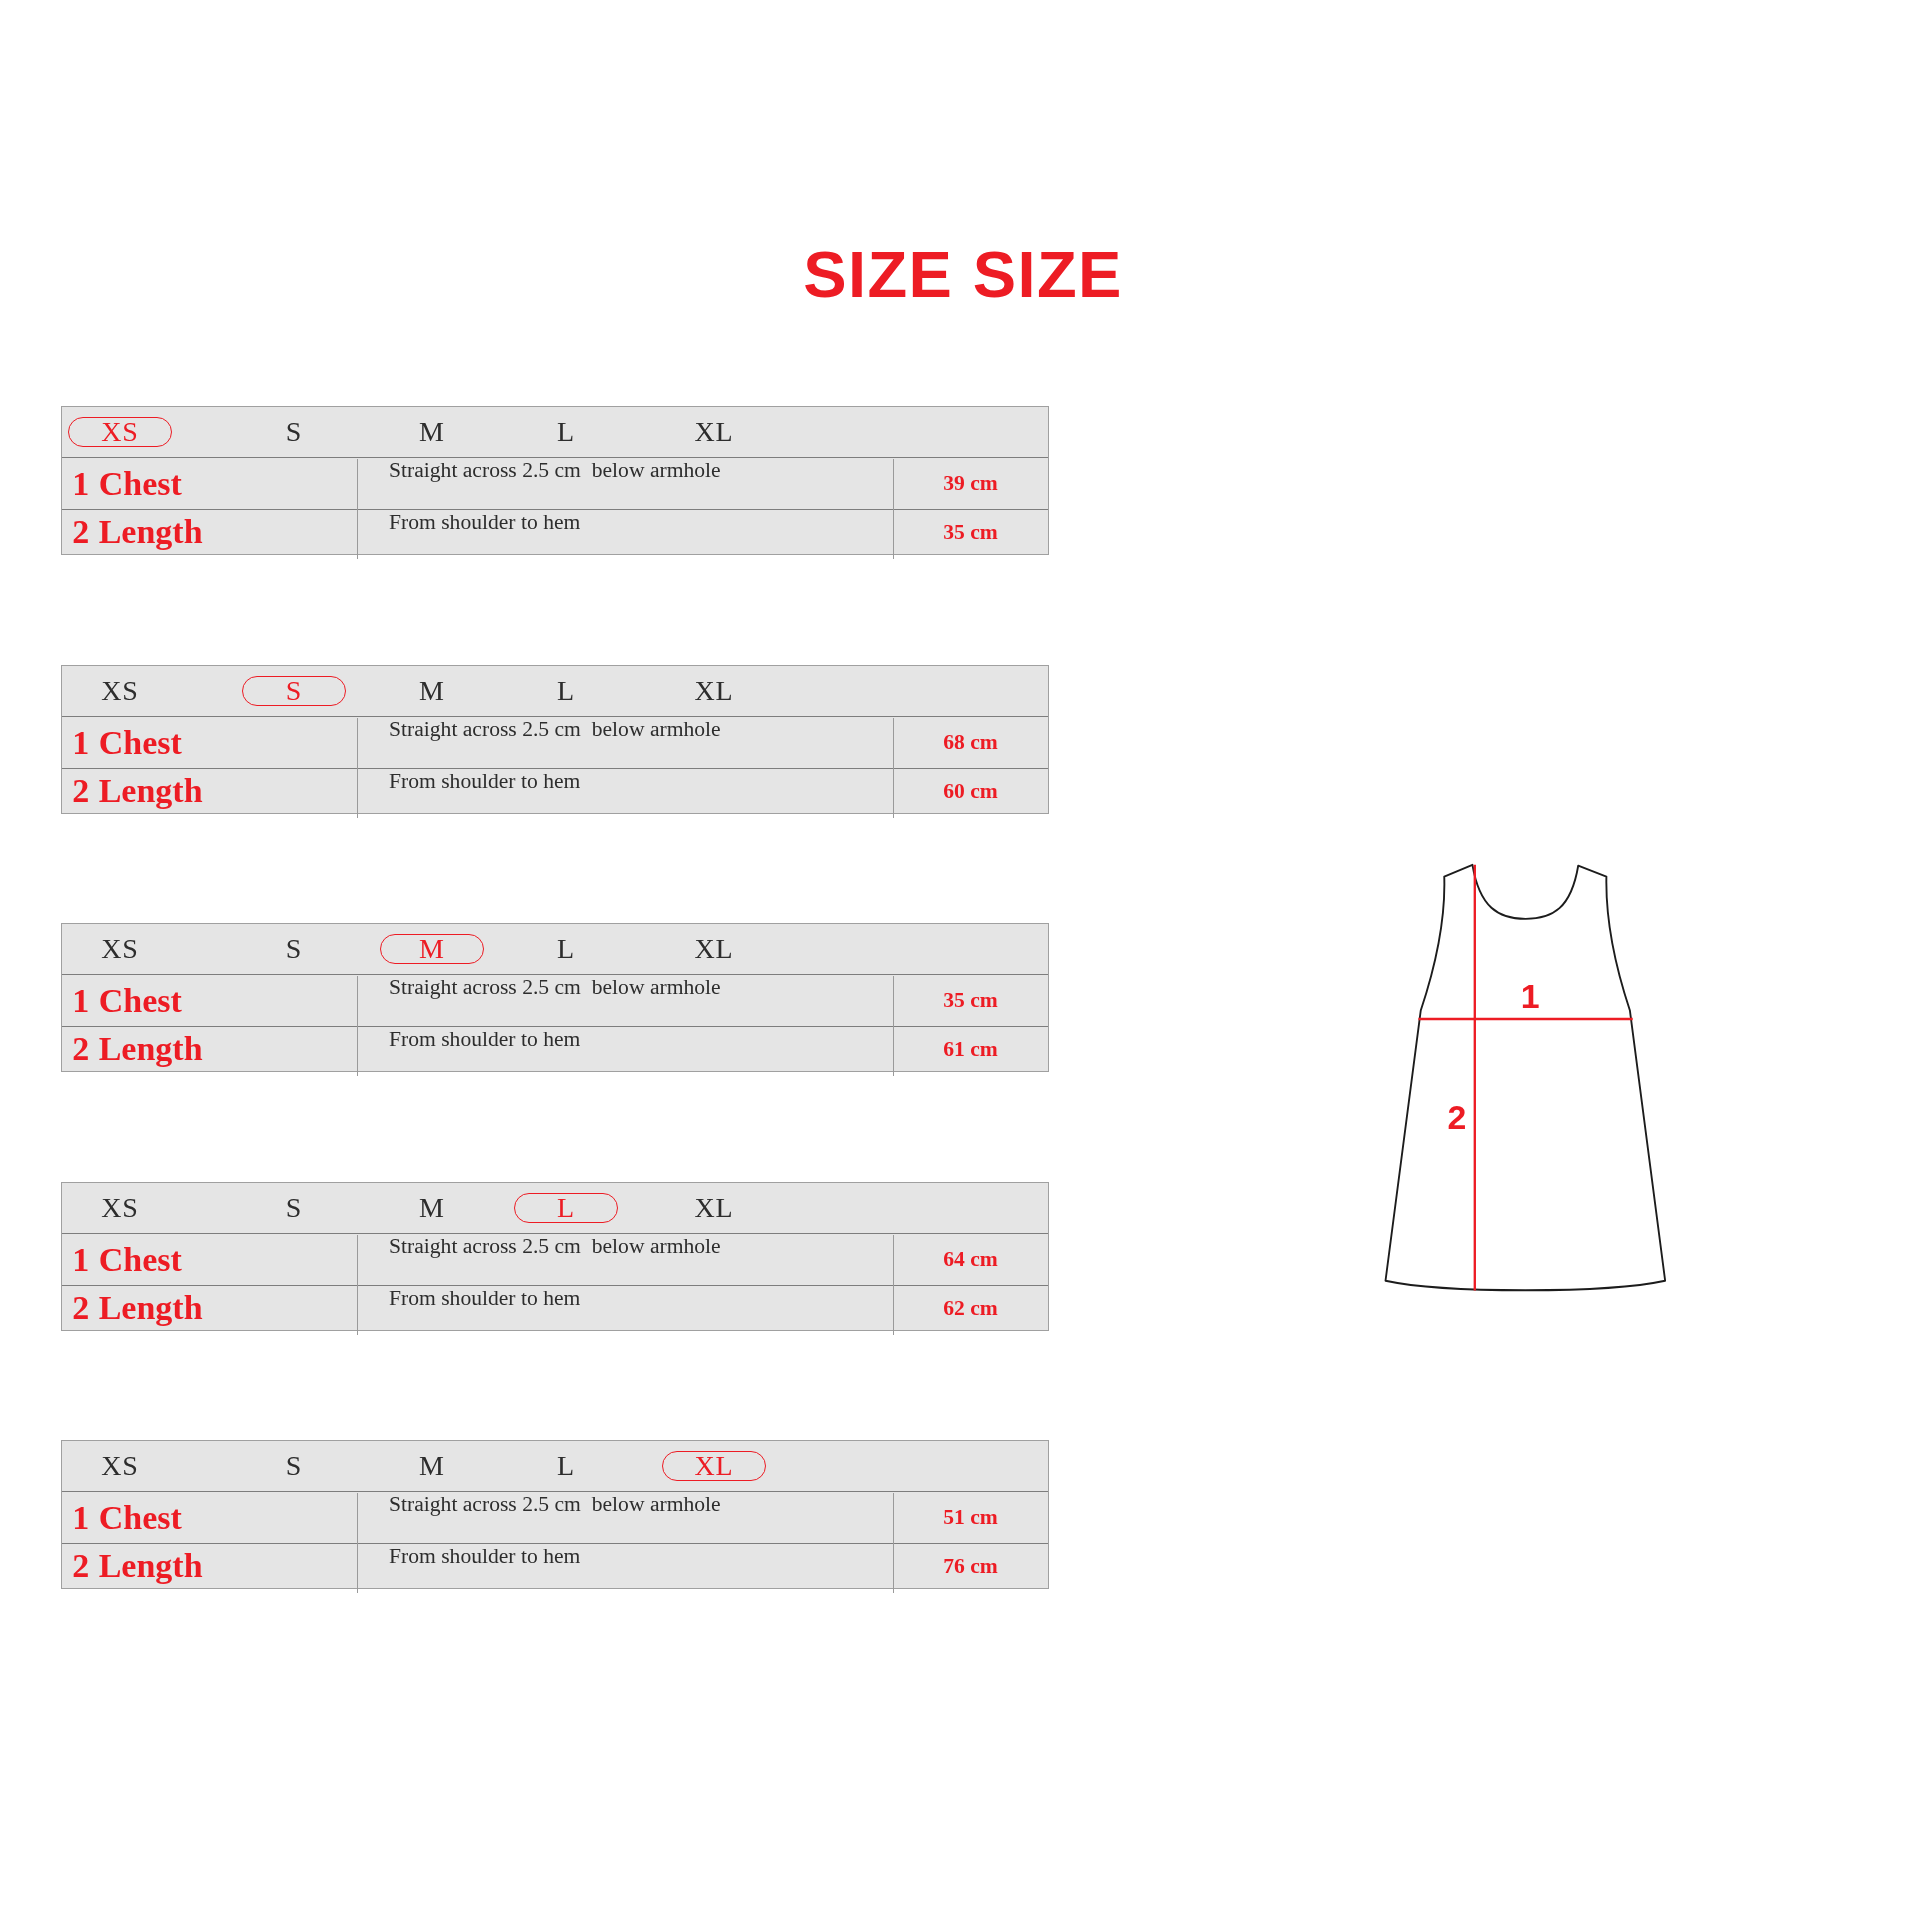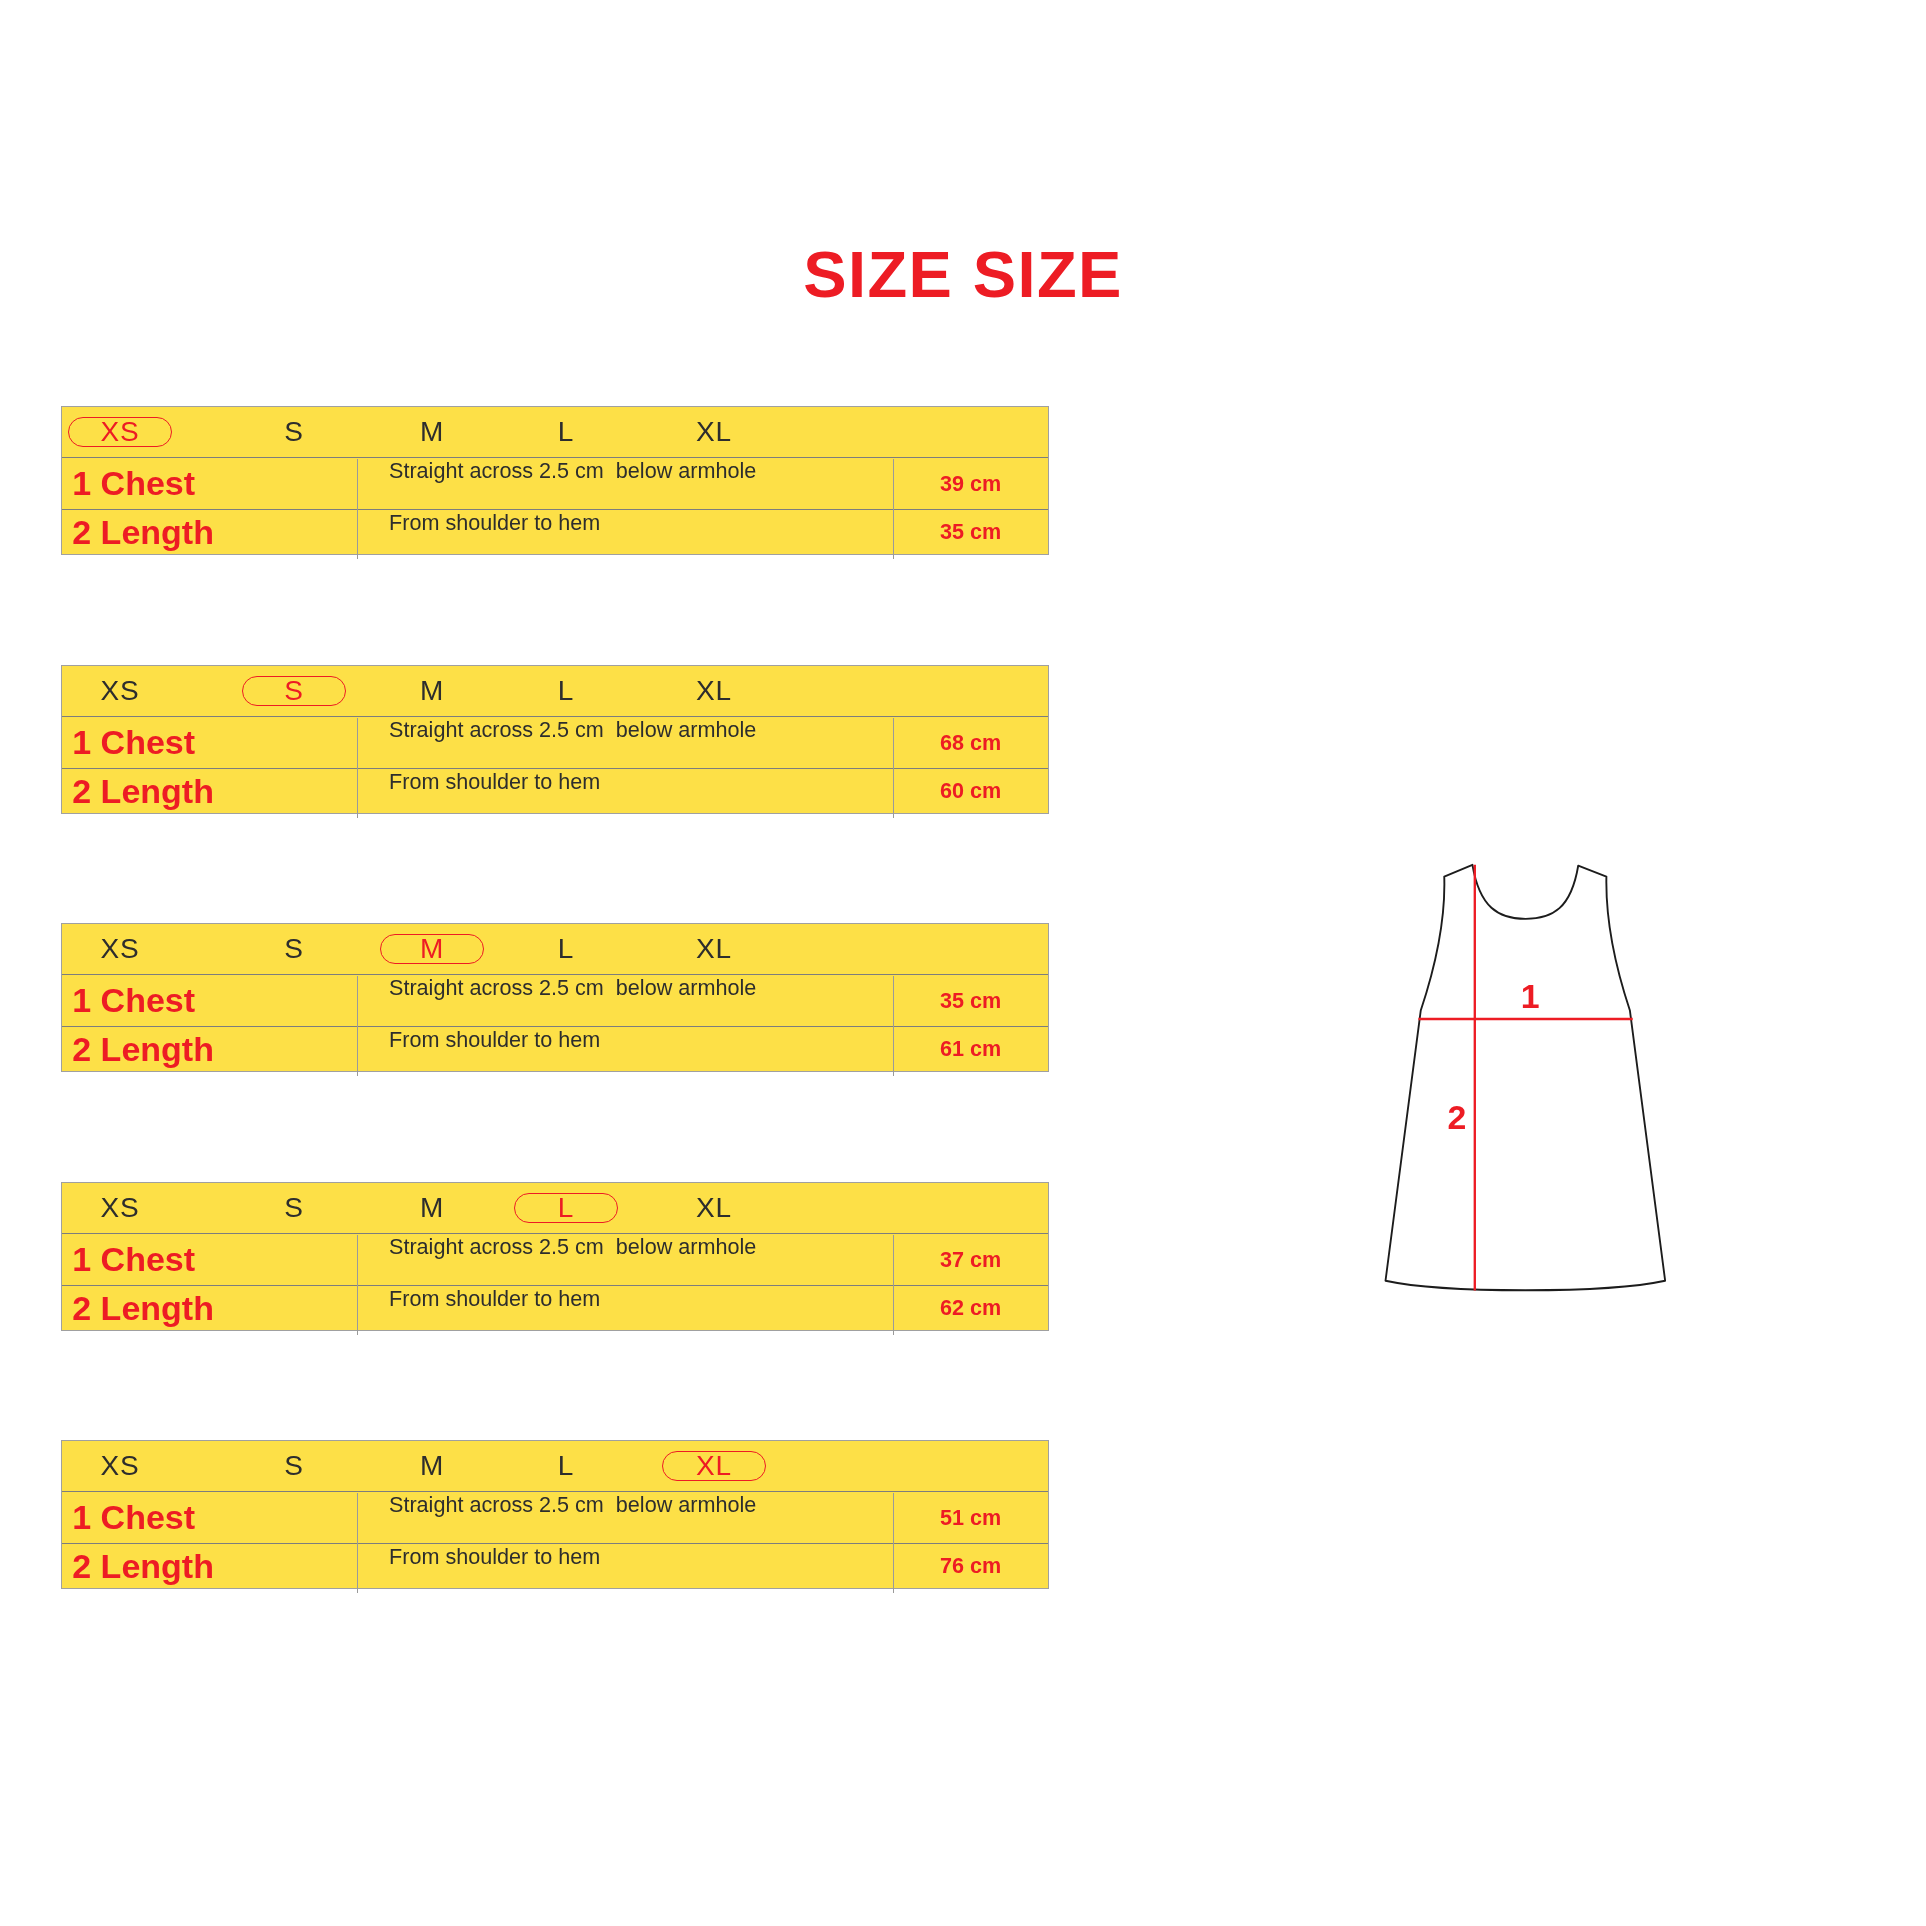--- a/index.html
+++ b/index.html
@@ -28,22 +28,23 @@
     letter-spacing: 1.4px;
     color: #ed1c24;
   }
 
   
   .size-table {
     position: absolute;
     left: 61px;
     width: 986px;
     border: 1.4px solid #a0a0a0;
-    background: #fde047;
+    background: #e5e5e5;
     box-sizing: content-box;
+    font-family: Liberation Serif, serif;
   }
   .hdr {
     position: relative;
     height: 50px;
     border-bottom: 1.9px solid #7d7d7d;
   }
   .size-slot {
     position: absolute;
     top: 50%;
     transform: translate(-50%, -50%);
@@ -314,21 +315,21 @@
     <div class="vline v2"></div>
     <div class="row row-chest">
       <div class="c1">
         <span class="mnum">1</span>
         <span class="mlabel">Chest</span>
       </div>
       <div class="c2">
         <span class="cell-desc">Straight across 2.5 cm  below armhole</span>
       </div>
       <div class="c3">
-        <span class="val val-chest">37 cm</span>
+        <span class="val val-chest">64 cm</span>
       </div>
     </div>
     <div class="row row-length">
       <div class="c1">
         <span class="mnum">2</span>
         <span class="mlabel">Length</span>
       </div>
       <div class="c2">
         <span class="cell-desc">From shoulder to hem</span>
       </div>

